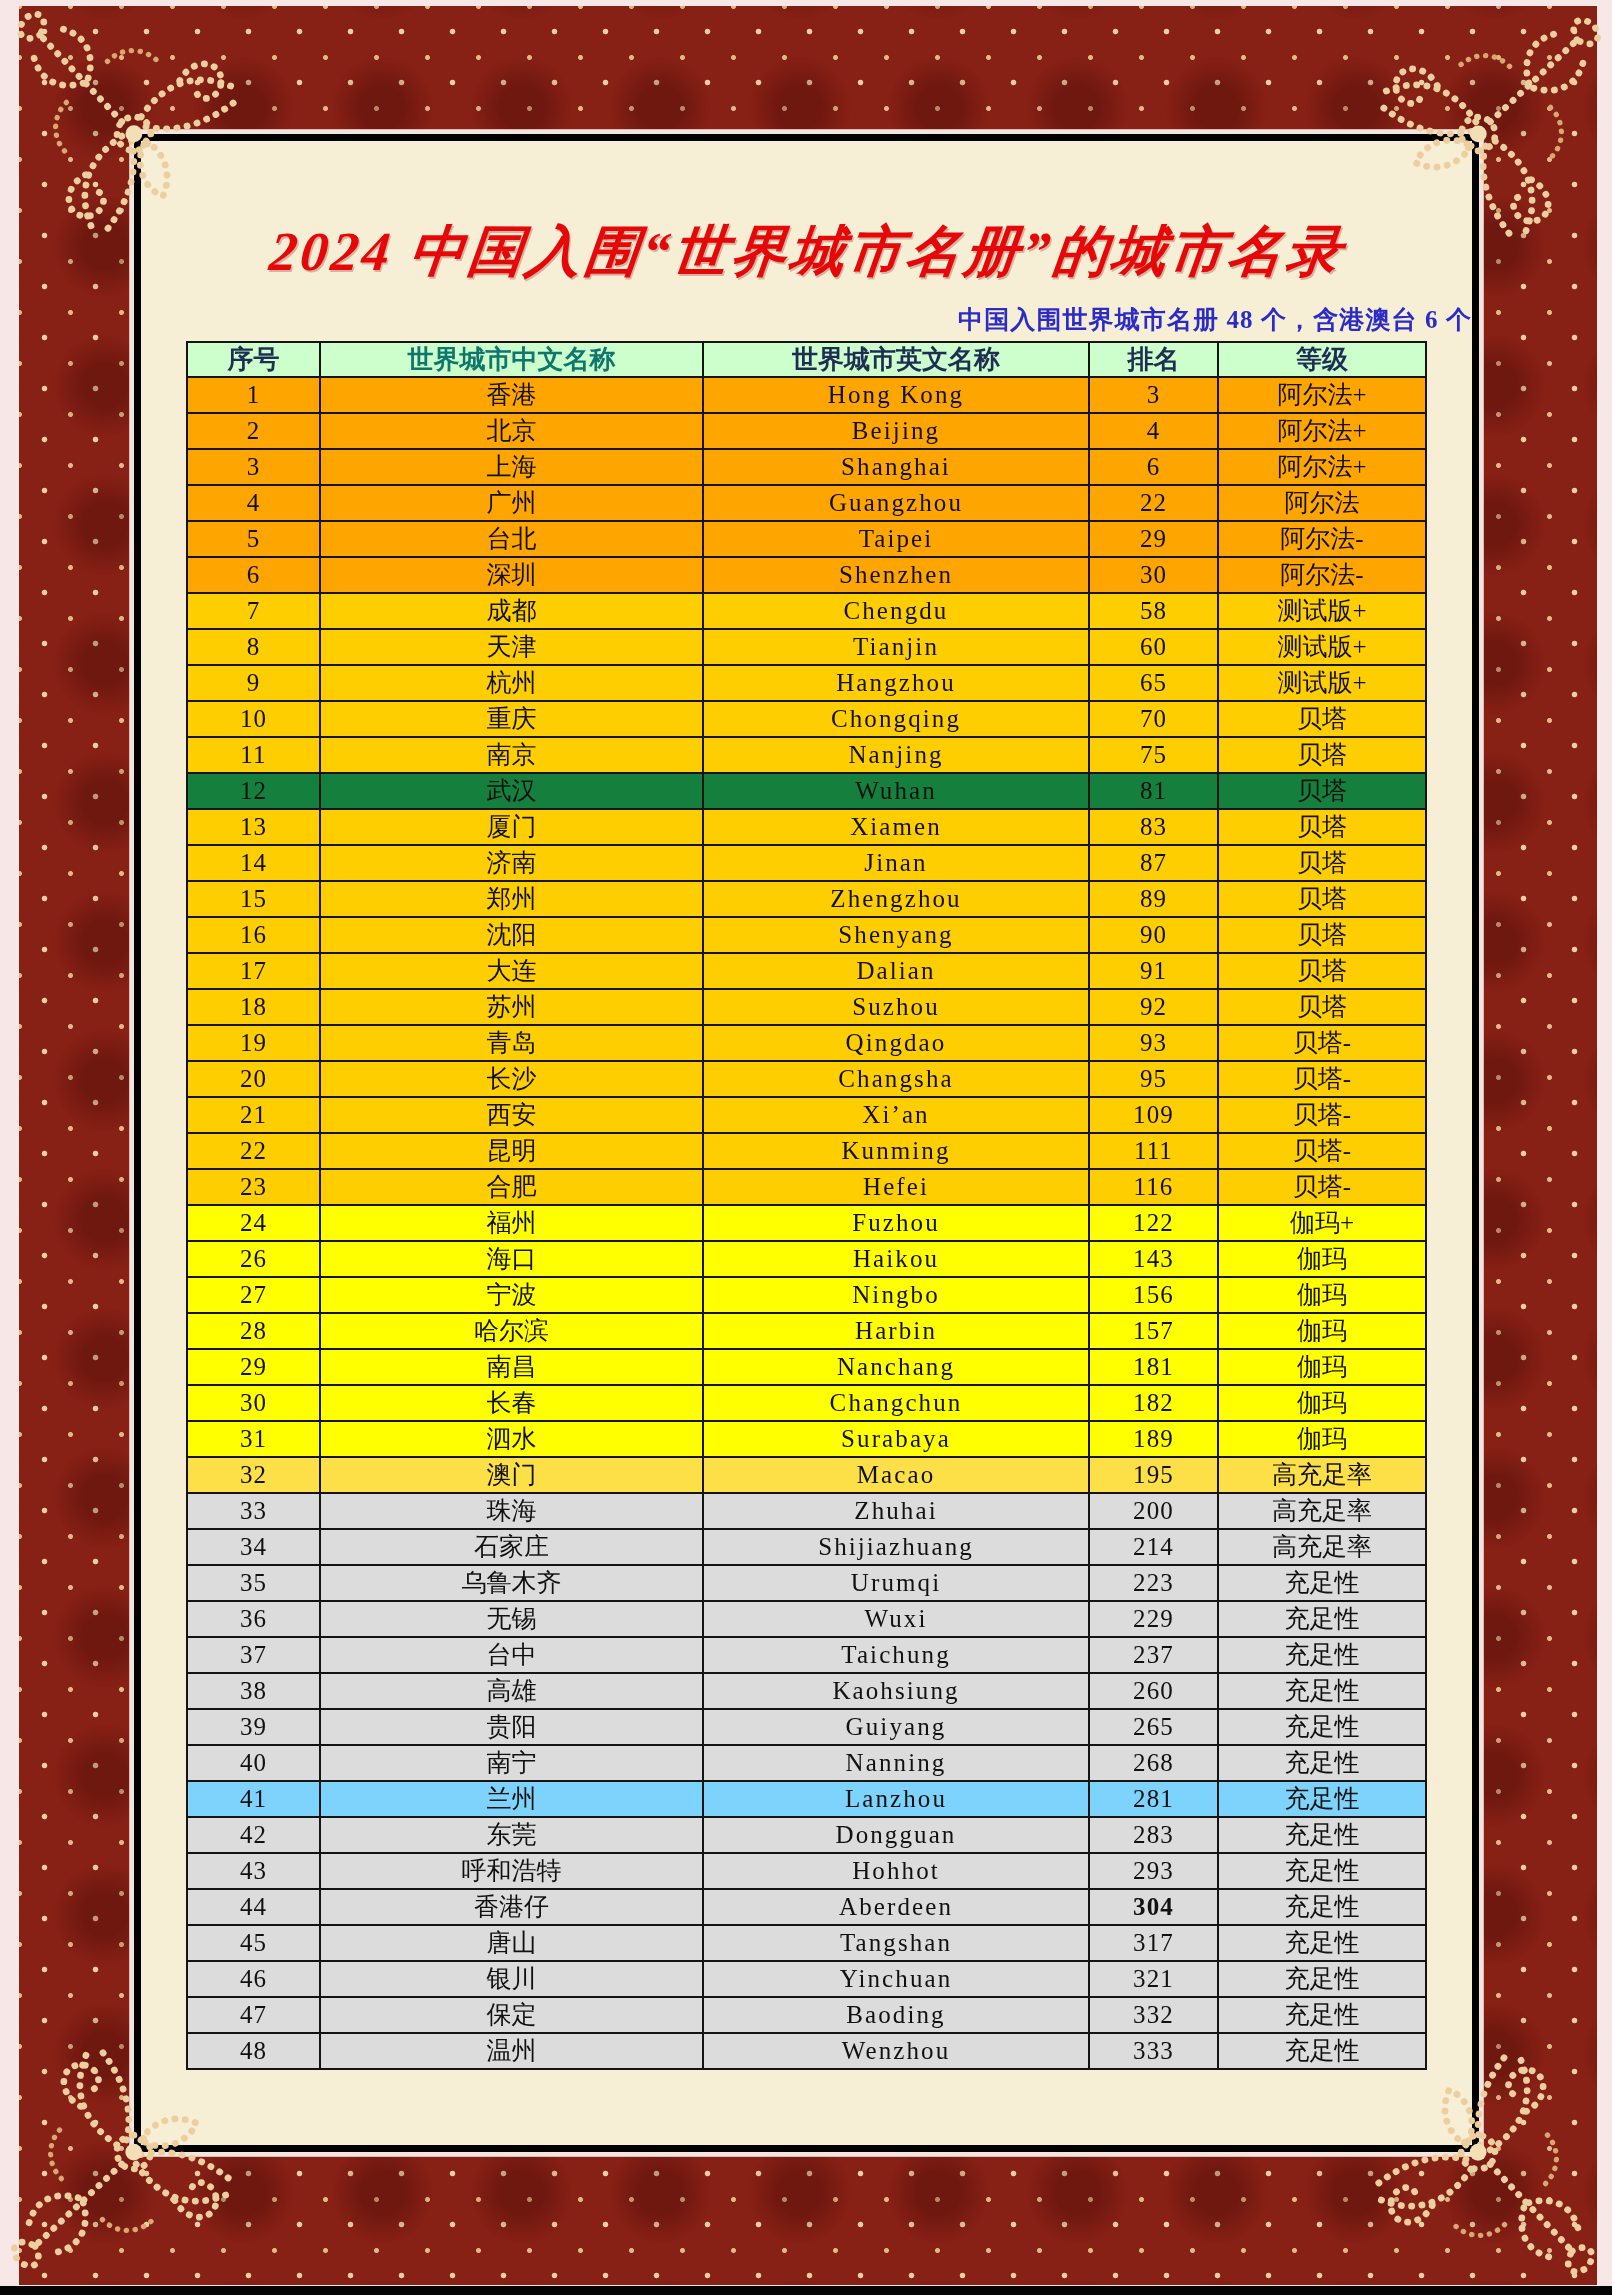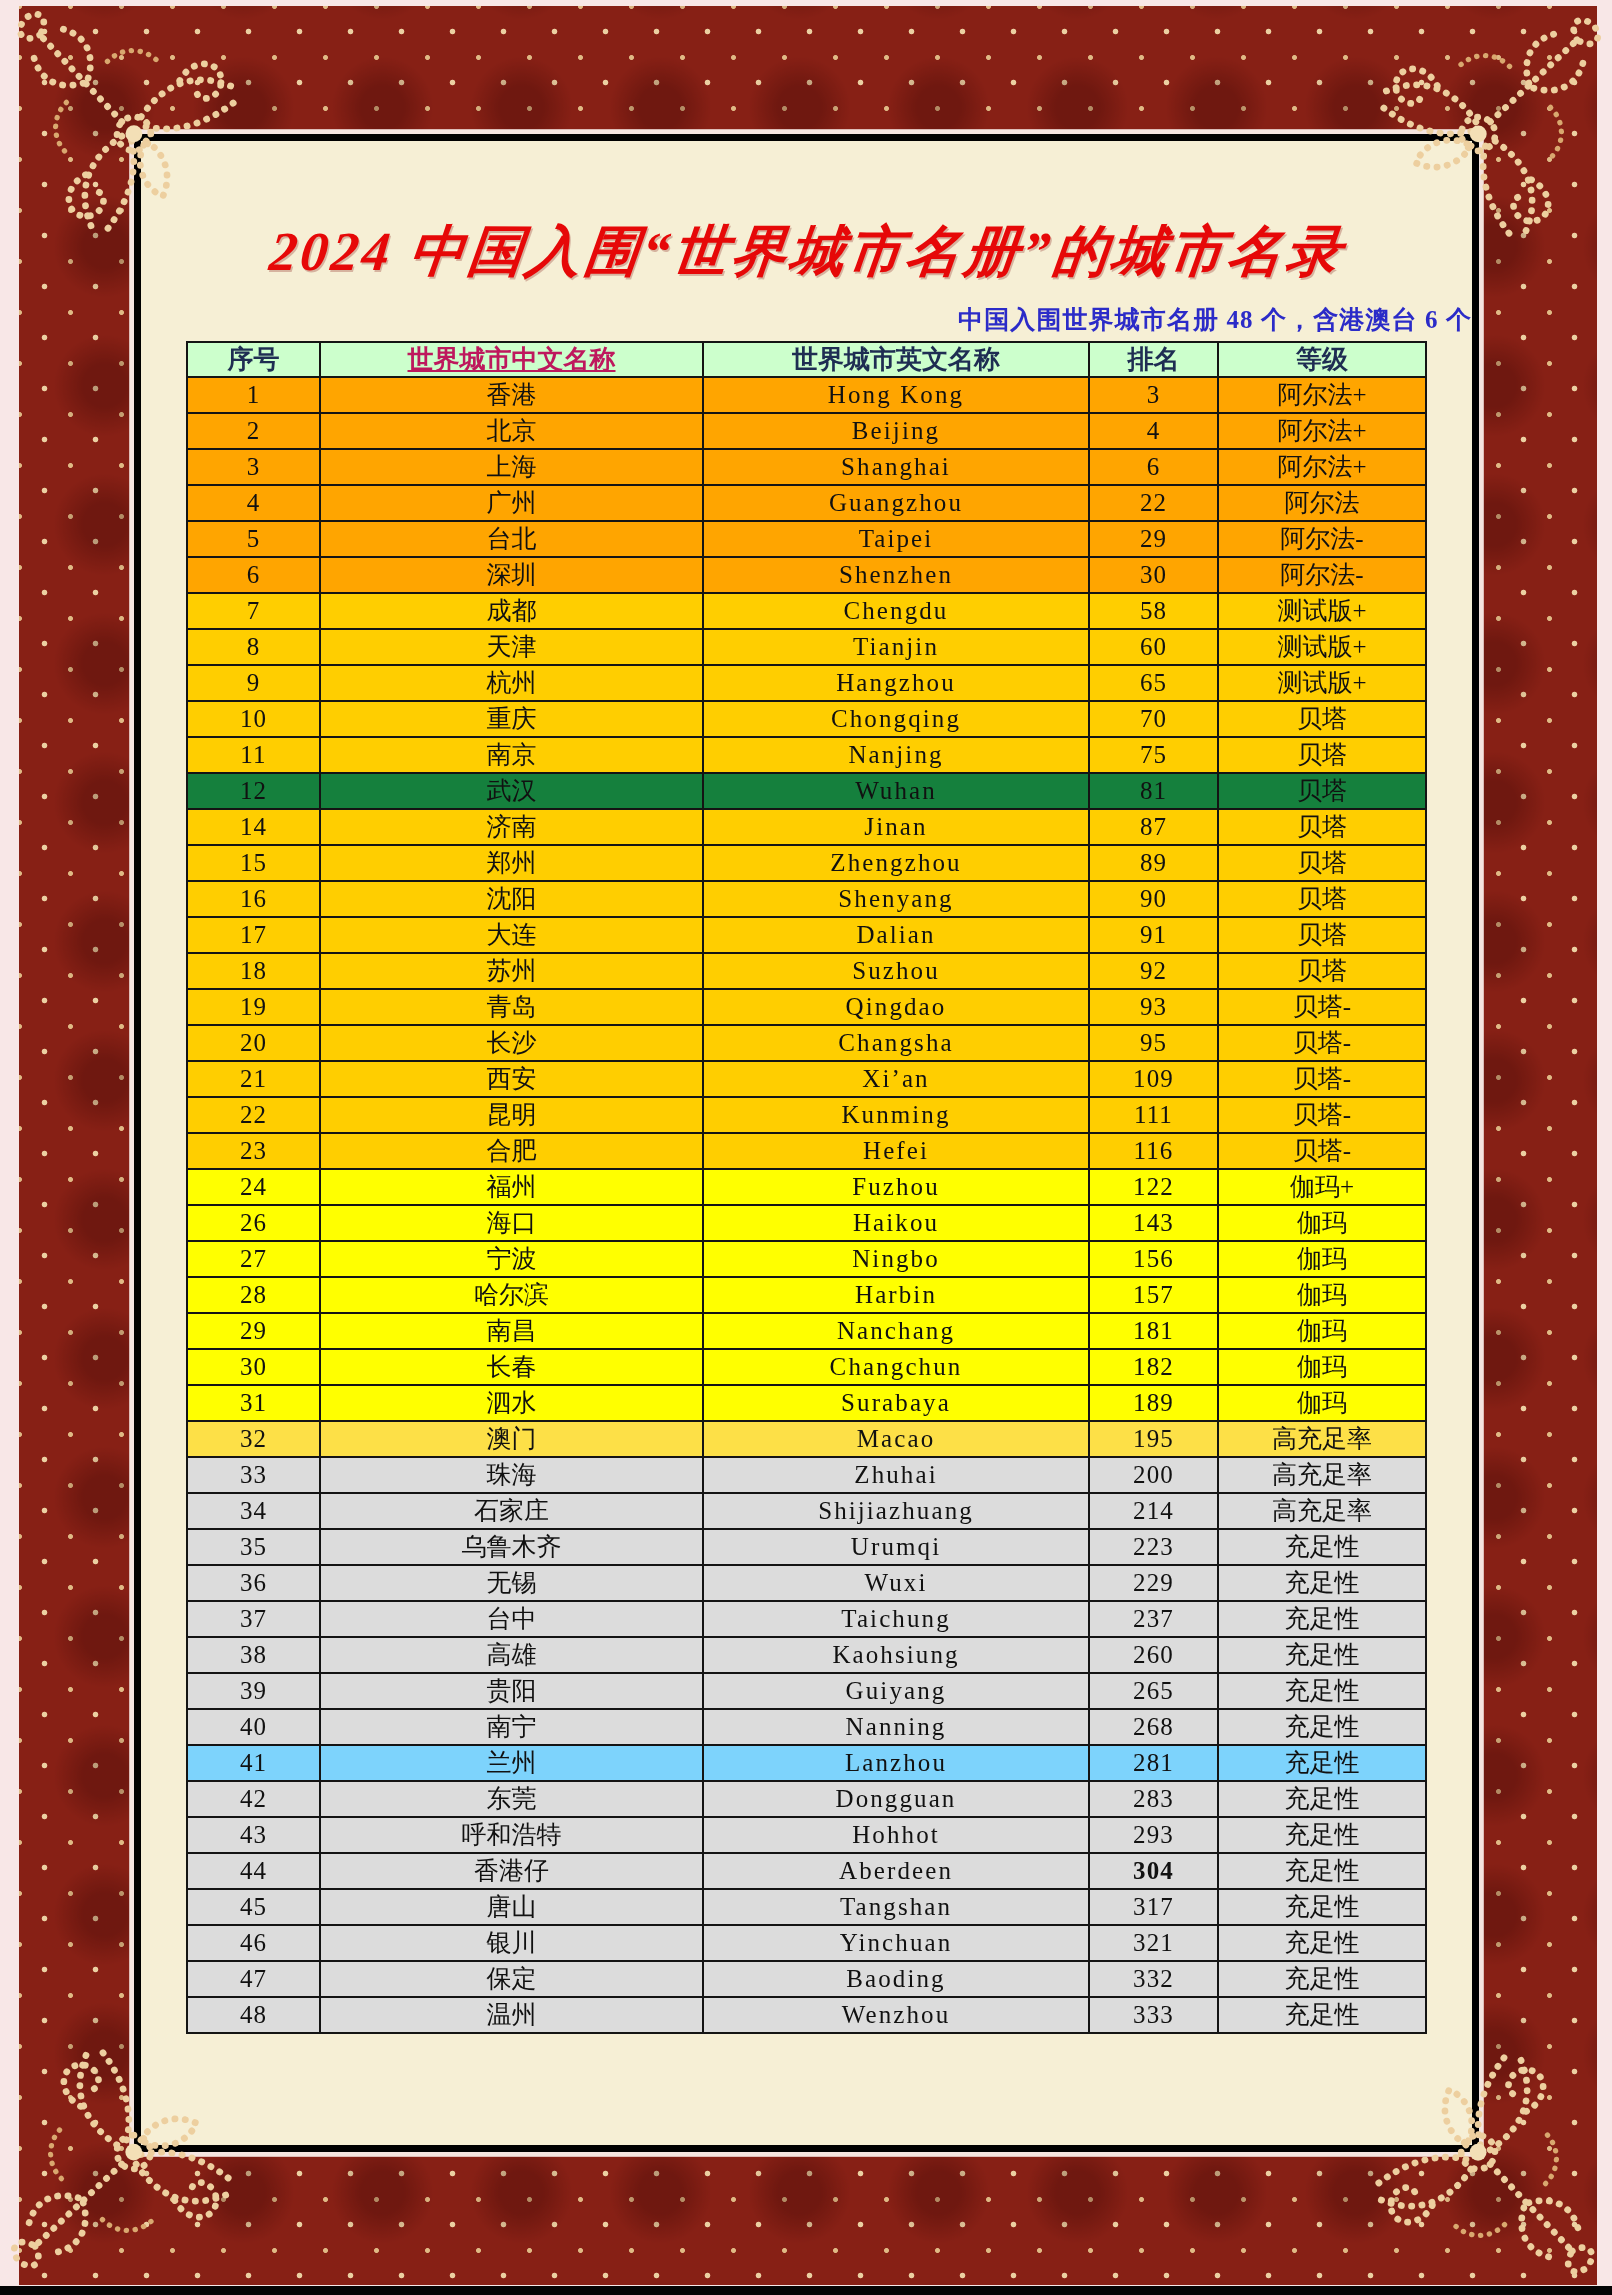--- a/index.html
+++ b/index.html
@@ -119,21 +119,21 @@
     <colgroup>
       <col class="w0">
         <col class="w1">
         <col class="w2">
         <col class="w3">
         <col class="w4">
     </colgroup>
     <thead>
       <tr>
         <th style="background: rgb(204, 255, 204); color: rgb(30, 45, 82);">序号</th>
-        <th style="background: rgb(204, 255, 204); color: #be185d; text-decoration: underline;">世界城市中文名称</th>
+        <th style="background: rgb(204, 255, 204); color: #0f766e;">世界城市中文名称</th>
         <th style="background: rgb(204, 255, 204); color: rgb(30, 45, 82);">世界城市英文名称</th>
         <th style="background: rgb(204, 255, 204); color: rgb(30, 45, 82);">排名</th>
         <th style="background: rgb(204, 255, 204); color: rgb(30, 45, 82);">等级</th>
       </tr>
     </thead>
     <tbody>
         <tr style="background: rgb(255, 165, 0);">
           <td class="c0">1</td>
           <td class="c1">香港</td>
           <td class="c2">Hong Kong</td>
@@ -211,20 +211,27 @@
           <td class="c4">贝塔</td>
         </tr>
         <tr style="background: #15803d;">
           <td class="c0">12</td>
           <td class="c1">武汉</td>
           <td class="c2">Wuhan</td>
           <td class="c3">81</td>
           <td class="c4">贝塔</td>
         </tr>
         <tr style="background: rgb(255, 206, 0);">
+          <td class="c0">13</td>
+          <td class="c1">厦门</td>
+          <td class="c2">Xiamen</td>
+          <td class="c3">83</td>
+          <td class="c4">贝塔</td>
+        </tr>
+        <tr style="background: rgb(255, 206, 0);">
           <td class="c0">14</td>
           <td class="c1">济南</td>
           <td class="c2">Jinan</td>
           <td class="c3">87</td>
           <td class="c4">贝塔</td>
         </tr>
         <tr style="background: rgb(255, 206, 0);">
           <td class="c0">15</td>
           <td class="c1">郑州</td>
           <td class="c2">Zhengzhou</td>

